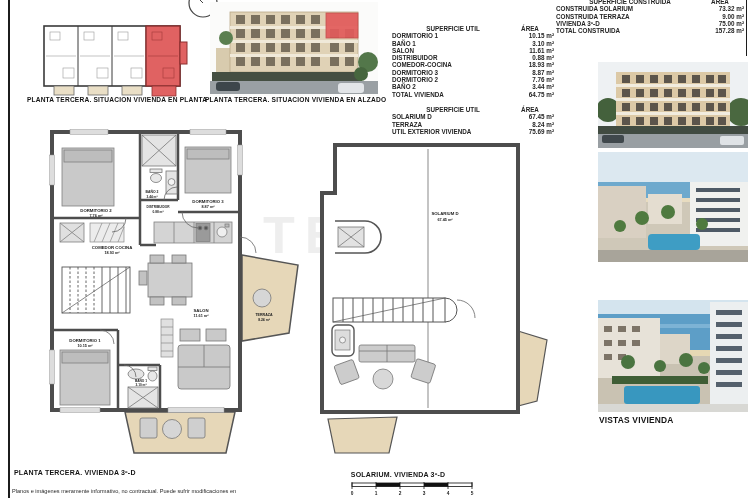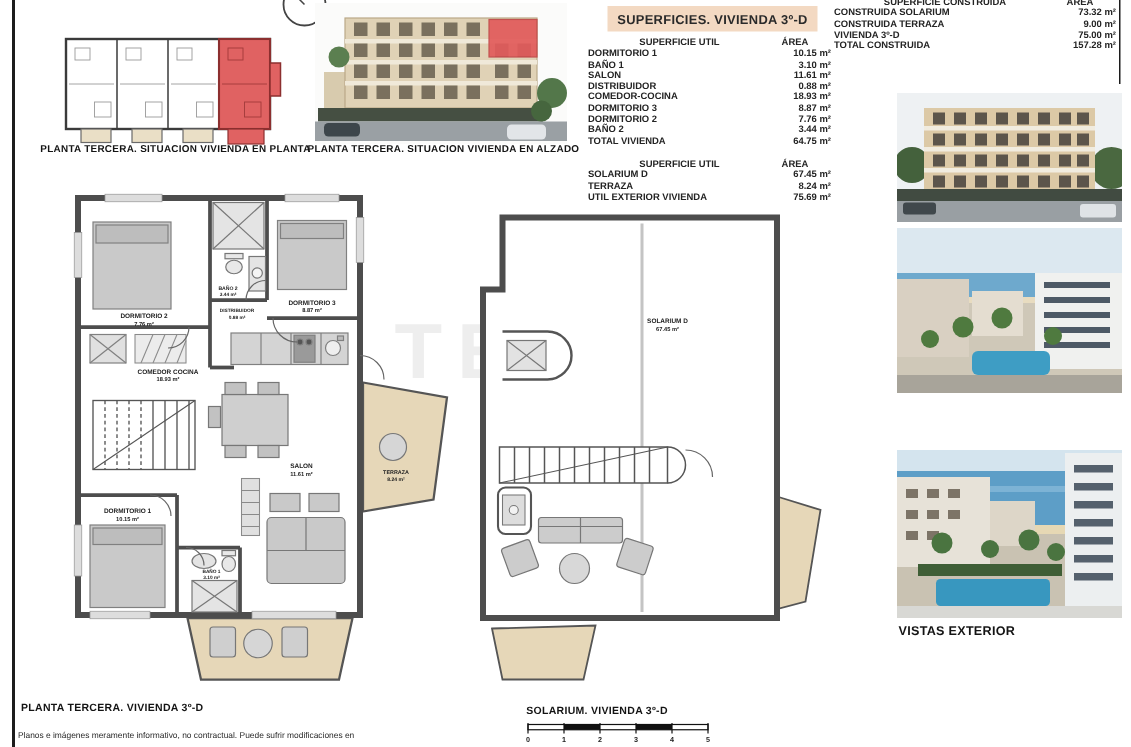--- a/index.html
+++ b/index.html
@@ -117,21 +117,20 @@
     <circle cx="16" cy="36" r="7" fill="#5b7f50"></circle>
     <rect x="2" y="70" width="150" height="9" fill="#454f42"></rect>
     <rect x="0" y="79" width="168" height="13" fill="#9aa0a4"></rect>
     <circle cx="158" cy="60" r="10" fill="#53774a"></circle>
       <circle cx="151" cy="72" r="7" fill="#46663e"></circle>
     <rect x="6" y="80" width="24" height="9" rx="3" fill="#3d464b"></rect>
     <rect x="128" y="81" width="26" height="10" rx="3" fill="#e2e5e8"></rect>
   </svg>
   <div class="abs cap cap-c" style="left:205px;top:96px;width:180px;font-size:6.6px;">PLANTA TERCERA. SITUACION VIVIENDA EN ALZADO</div>
 
-  <div id="surfaces-title" class="abs" style="left:405px;top:4px;width:140px;height:17px;">SUPERFICIES. VIVIENDA 3º-D</div>
 
   <div class="abs tbl" style="left:392px;top:25px;width:162px;">
     <div class="thead">
       <span class="hl">SUPERFICIE UTIL</span>
       <span class="ha">ÁREA</span>
     </div>
     <div class="trow">
         <span class="rl">DORMITORIO 1</span>
         <span class="ra">10.15 m²</span>
       </div>
@@ -558,17 +557,17 @@
     <g fill="#4a7440">
         <circle cx="30" cy="62" r="7"></circle>
         <circle cx="62" cy="66" r="6"></circle>
         <circle cx="88" cy="60" r="7"></circle>
         <circle cx="106" cy="68" r="6"></circle>
       </g>
     <rect x="26" y="86" width="76" height="18" rx="3" fill="#3897bf"></rect>
     <rect x="0" y="104" width="150" height="8" fill="#d8d8d4"></rect>
   </svg>
 
-  <div class="abs cap" style="left:599px;top:415px;font-size:8.4px;">VISTAS EXTERIOR</div>
+  <div class="abs cap" style="left:599px;top:415px;font-size:8.4px;">VISTAS VIVIENDA</div>
 
   <div id="disclaimer" class="abs" style="left:12px;top:488px;width:420px;">Planos e imágenes meramente informativo, no contractual. Puede sufrir modificaciones en</div>
 
 </div>
 
 </body></html>

